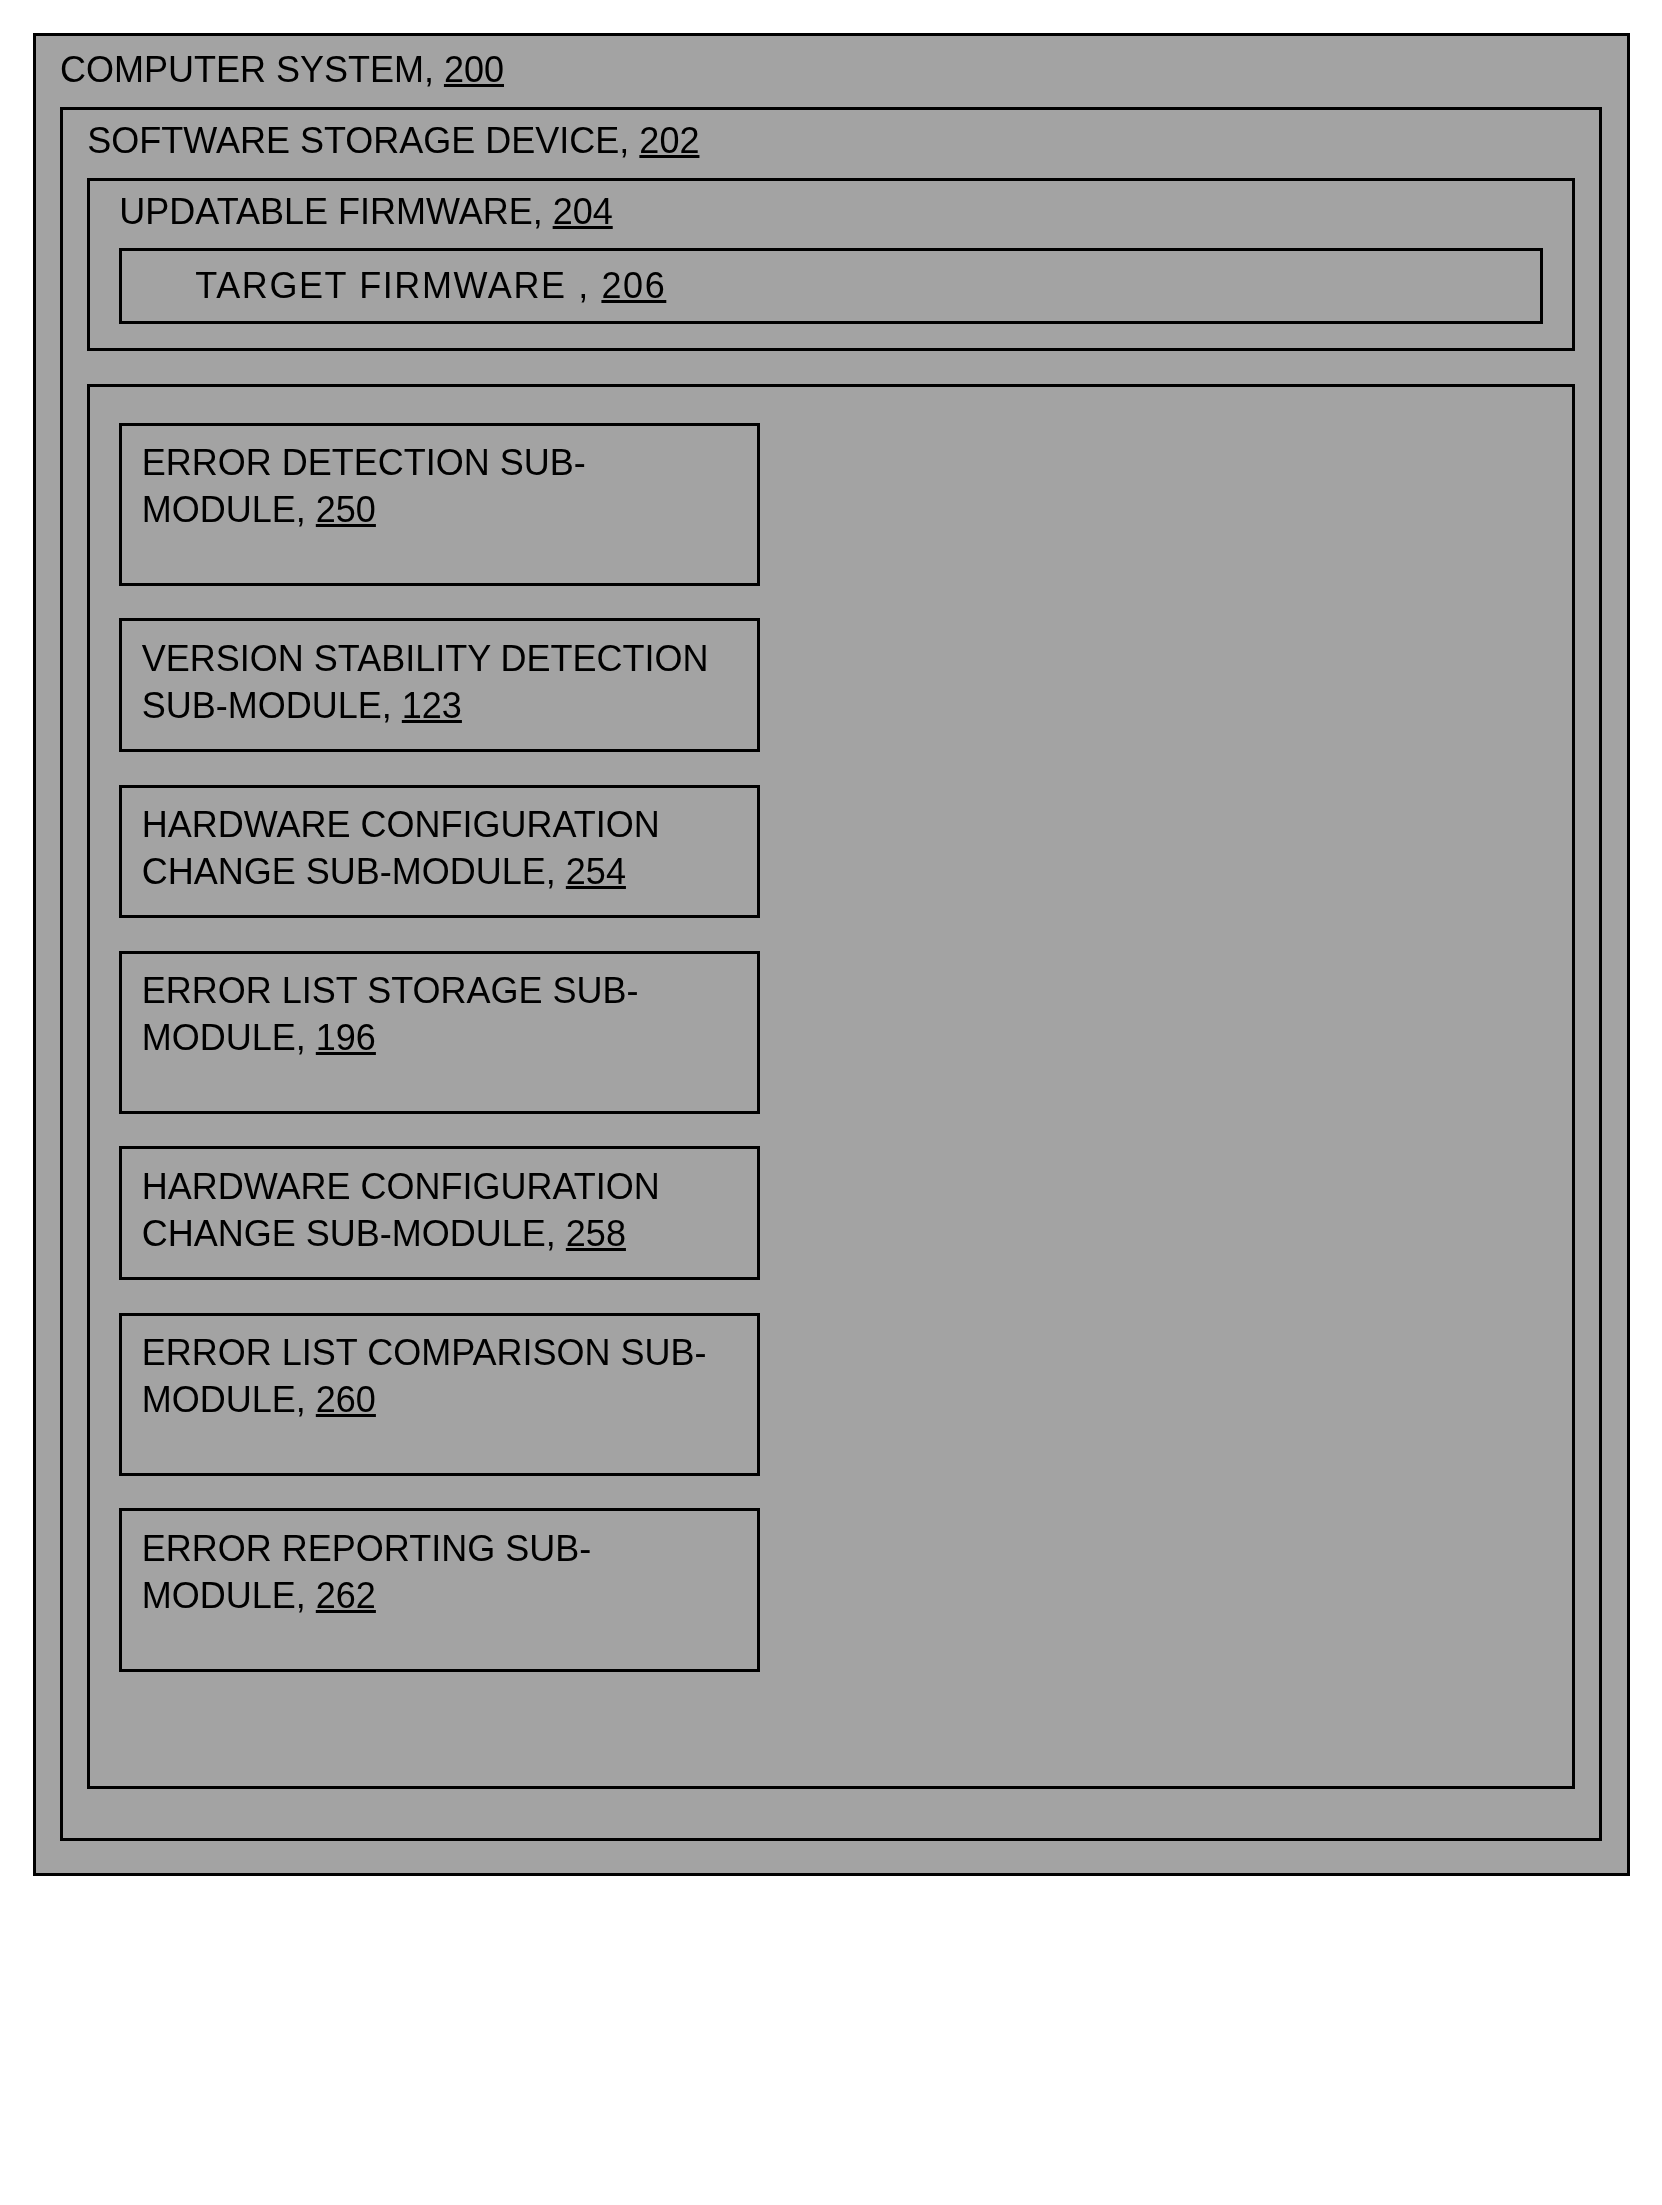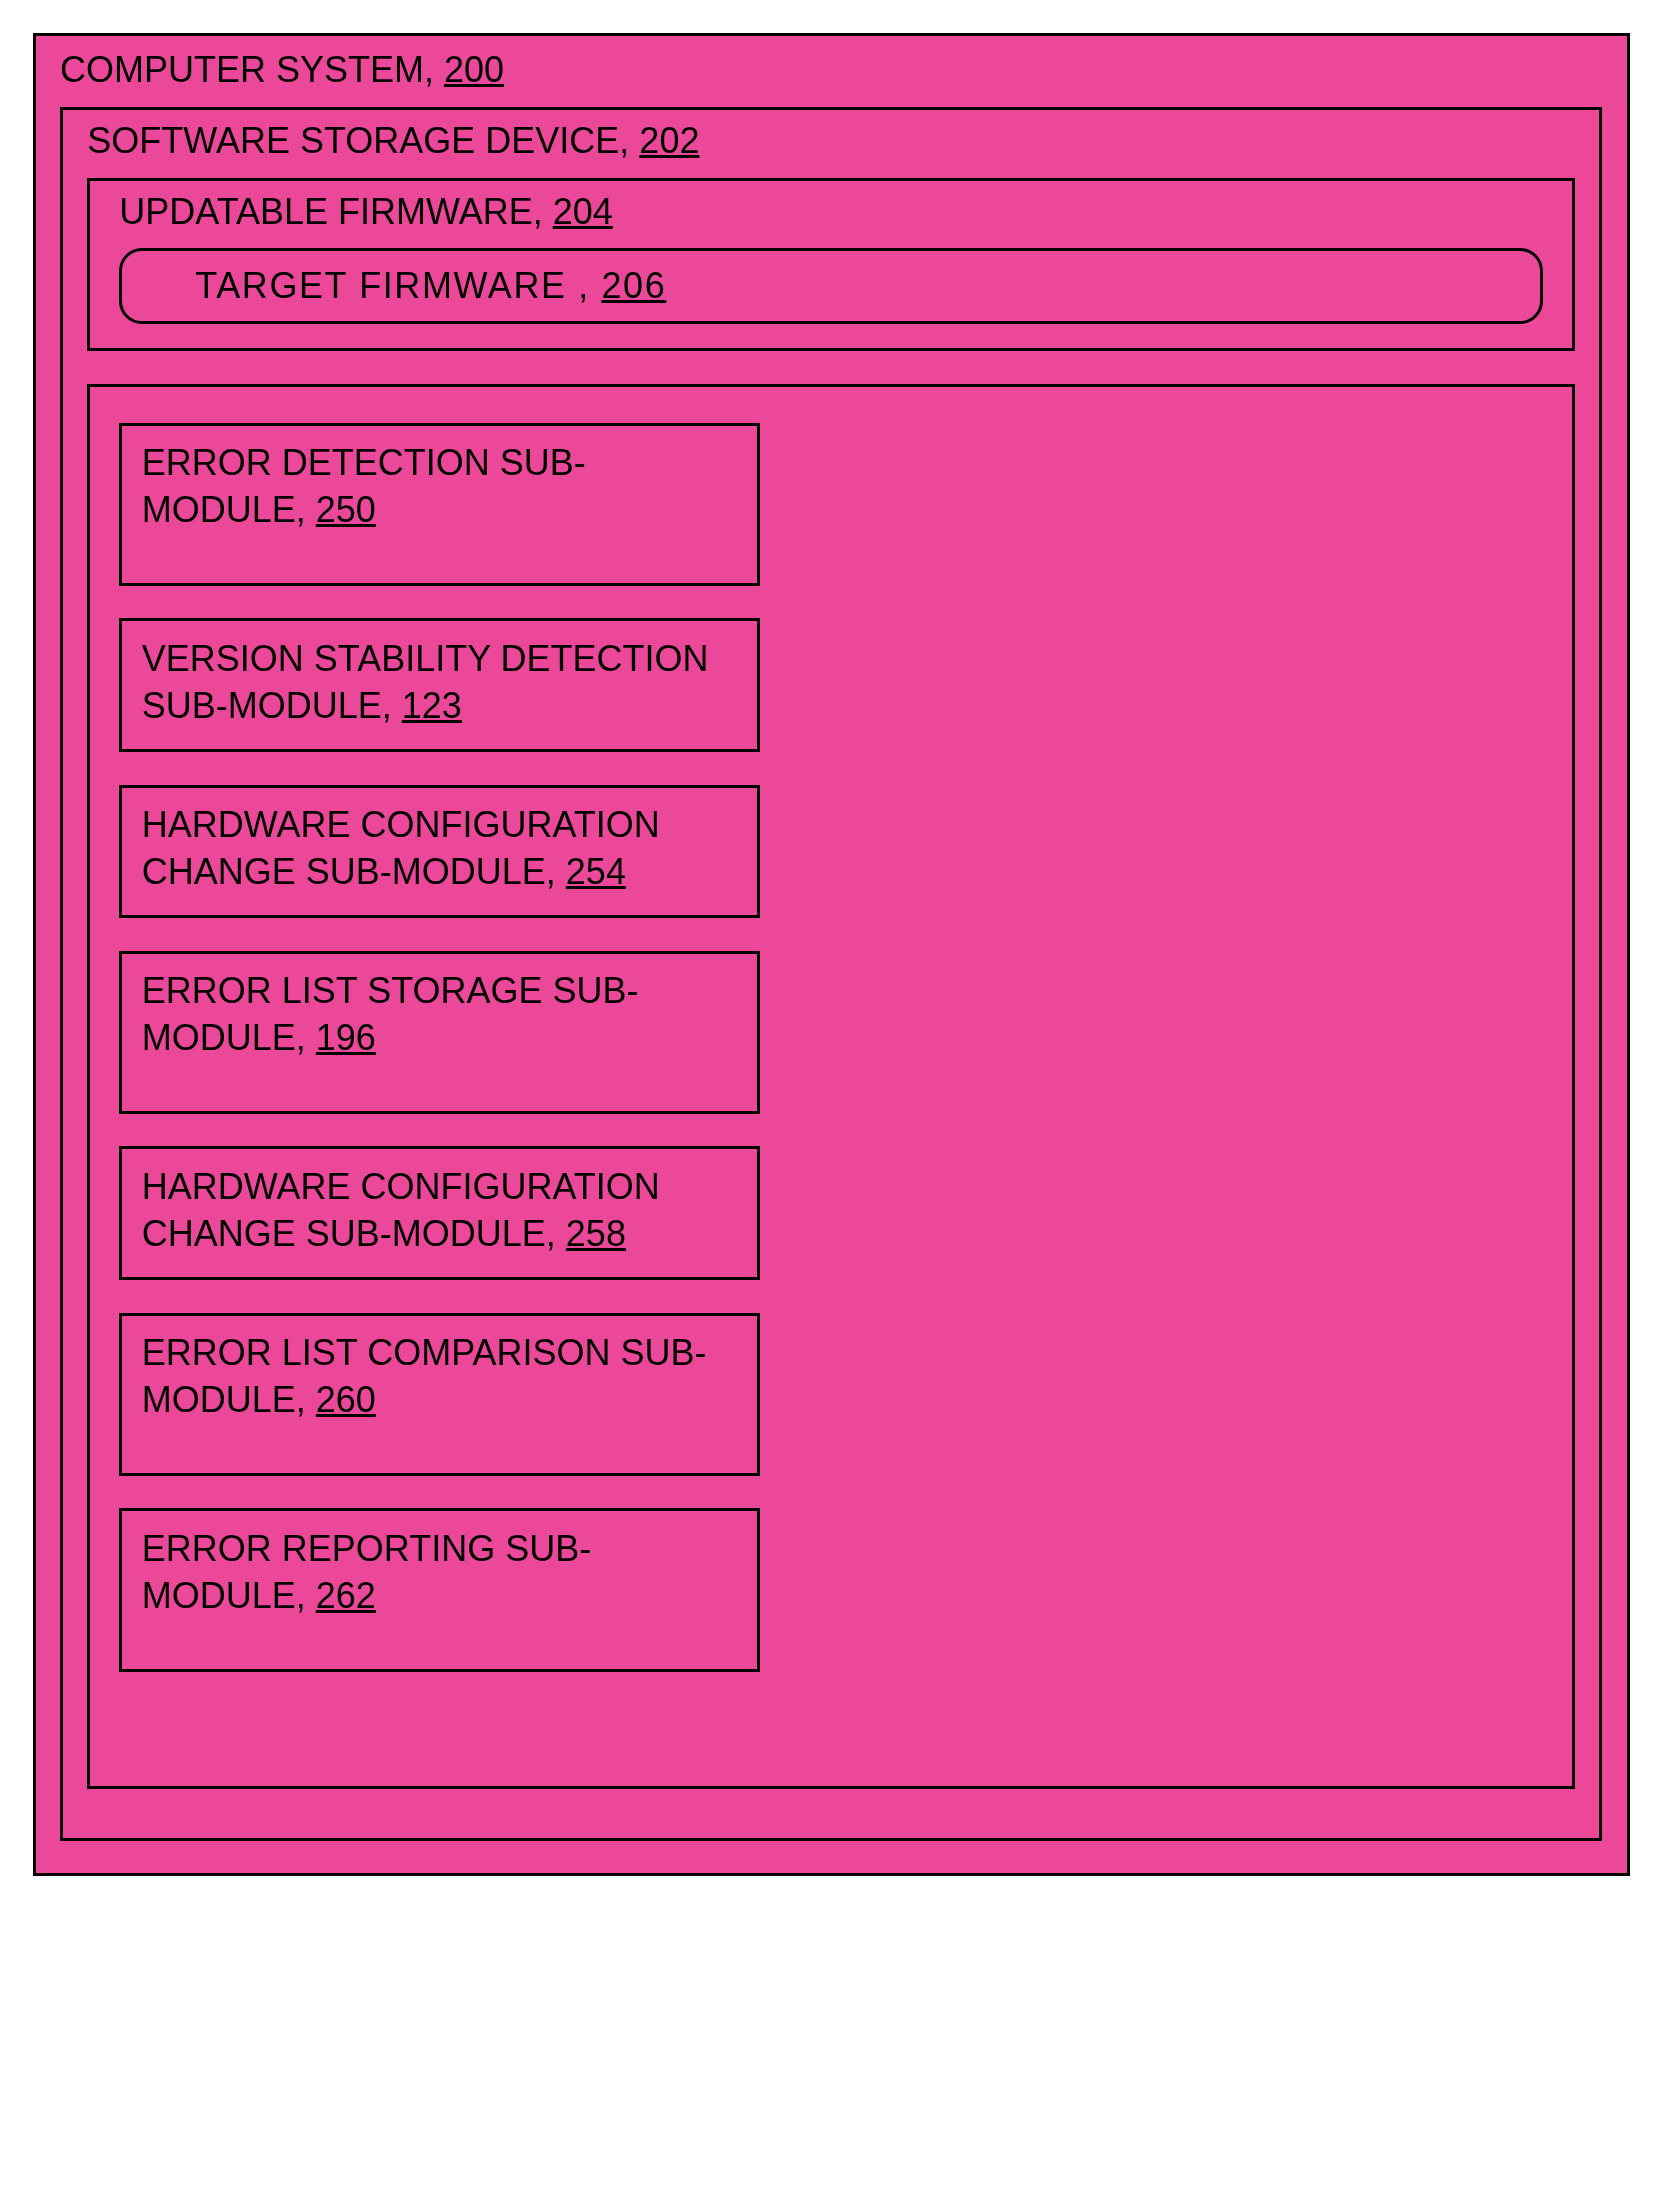--- a/index.html
+++ b/index.html
@@ -10,21 +10,21 @@
     body {
       background: #ffffff;
       font-family: Arial, Helvetica, sans-serif;
       padding: 32.5px;
       width: 1662px;
       height: 2205px;
     }
     .box {
       border: 3.3px solid #000000;
       padding: 16.3px 24.4px 32.5px 24.4px;
-      background: #ec4899;
+      background: #a3a3a3;
     }
     .box-label {
       font-size: 36px;
       font-weight: normal;
       color: #000000;
       margin-bottom: 13px;
       line-height: 1.3;
     }
     .ref {
       text-decoration: underline;
@@ -39,21 +39,20 @@
       margin-top: 3px;
       padding: 8.1px 24.4px 49px 24.4px;
     }
     .updatable {
       margin-top: 8.1px;
       padding: 8.1px 29px 24.4px 29px;
     }
     .target {
       padding: 11.4px 24.4px 11.4px 73px;
       margin-top: 8.1px;
-      border-radius: 23px;
     }
     .target .box-label {
       margin-bottom: 0;
       letter-spacing: 1.6px;
     }
     .error-module {
       margin-top: 32.5px;
       padding: 11.4px 29px 114px 29px;
     }
     .submodule {

